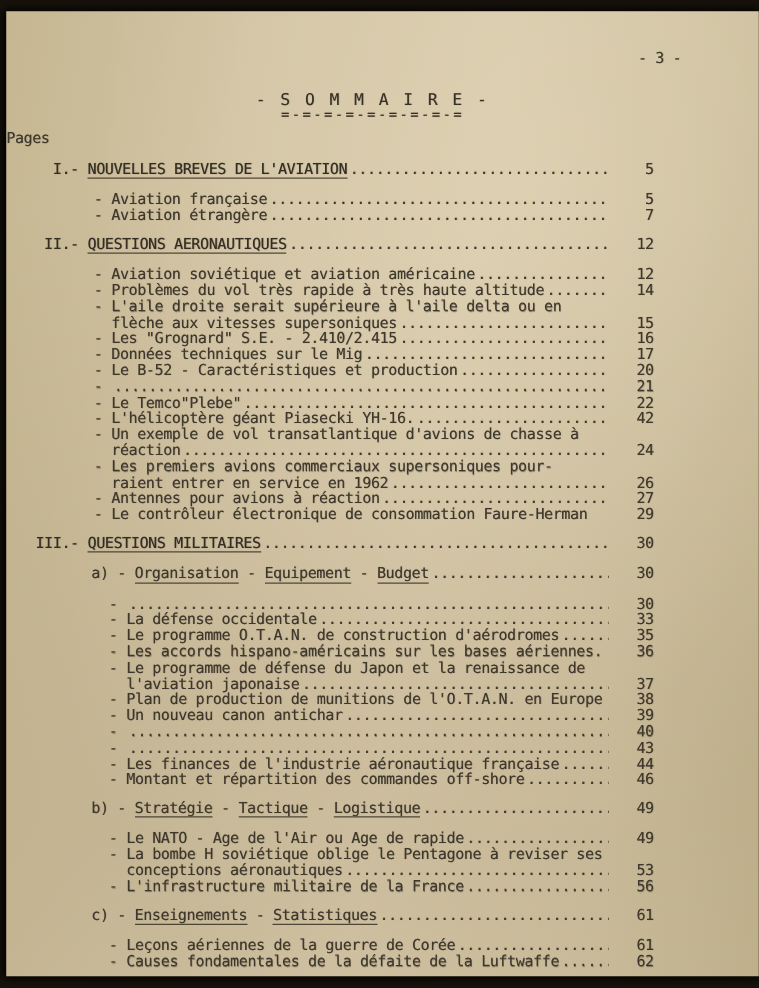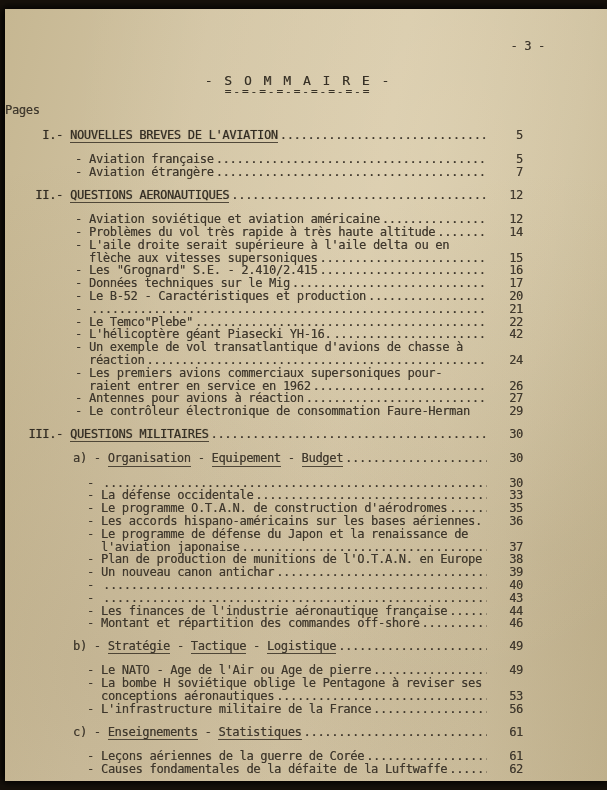--- a/index.html
+++ b/index.html
@@ -104,21 +104,21 @@
             <div class="row r-subitem"><span class="bullet"> </span><span class="txt">l'aviation japonaise</span><span class="leader"></span><span class="page-cell">37</span></div>
             <div class="row r-subitem"><span class="bullet">- </span><span class="txt">Plan de production de munitions de l'O.T.A.N. en Europe</span><span class="leader noleader"></span><span class="page-cell">38</span></div>
             <div class="row r-subitem"><span class="bullet">- </span><span class="txt">Un nouveau canon antichar</span><span class="leader"></span><span class="page-cell">39</span></div>
             <div class="row r-subitem"><span class="bullet">- </span><span class="leader"></span><span class="page-cell">40</span></div>
             <div class="row r-subitem"><span class="bullet">- </span><span class="leader"></span><span class="page-cell">43</span></div>
             <div class="row r-subitem"><span class="bullet">- </span><span class="txt">Les finances de l'industrie aéronautique française</span><span class="leader"></span><span class="page-cell">44</span></div>
             <div class="row r-subitem"><span class="bullet">- </span><span class="txt">Montant et répartition des commandes off-shore</span><span class="leader"></span><span class="page-cell">46</span></div>
           </div>
           <div class="row r-sub gap"><span class="txt">b) - </span><span class="txt u">Stratégie</span><span class="txt"> - </span><span class="txt u">Tactique</span><span class="txt"> - </span><span class="txt u">Logistique</span><span class="leader"></span><span class="page-cell">49</span></div>
           <div class="items gap">
-            <div class="row r-subitem"><span class="bullet">- </span><span class="txt">Le NATO - Age de l'Air ou Age de pierre</span><span class="leader"></span><span class="page-cell">49</span></div>
+            <div class="row r-subitem"><span class="bullet">- </span><span class="txt">Le NATO - Age de l'Air ou Age de rapide</span><span class="leader"></span><span class="page-cell">49</span></div>
             <div class="row r-subitem"><span class="bullet">- </span><span class="txt">La bombe H soviétique oblige le Pentagone à reviser ses</span><span class="leader noleader"></span><span class="page-cell"></span></div>
             <div class="row r-subitem"><span class="bullet"> </span><span class="txt">conceptions aéronautiques</span><span class="leader"></span><span class="page-cell">53</span></div>
             <div class="row r-subitem"><span class="bullet">- </span><span class="txt">L'infrastructure militaire de la France</span><span class="leader"></span><span class="page-cell">56</span></div>
           </div>
           <div class="row r-sub gap"><span class="txt">c) - </span><span class="txt u">Enseignements</span><span class="txt"> - </span><span class="txt u">Statistiques</span><span class="leader"></span><span class="page-cell">61</span></div>
           <div class="items gap">
             <div class="row r-subitem"><span class="bullet">- </span><span class="txt">Leçons aériennes de la guerre de Corée</span><span class="leader"></span><span class="page-cell">61</span></div>
             <div class="row r-subitem"><span class="bullet">- </span><span class="txt">Causes fondamentales de la défaite de la Luftwaffe</span><span class="leader"></span><span class="page-cell">62</span></div>
           </div>
         </div>

